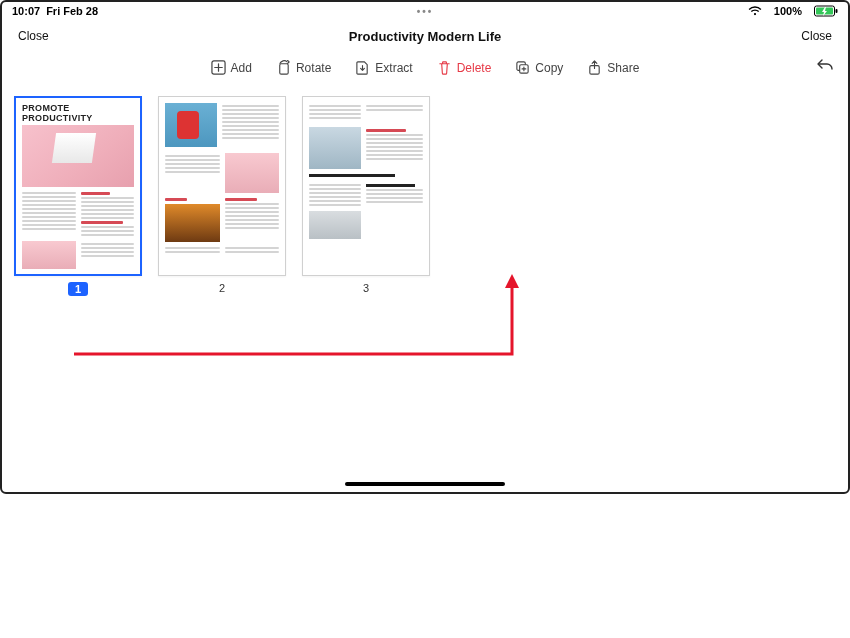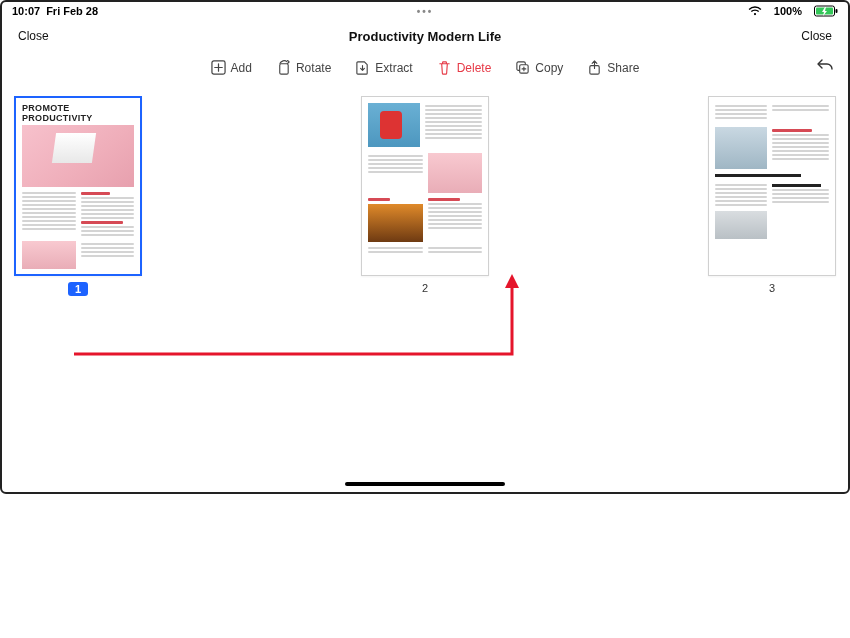--- a/index.html
+++ b/index.html
@@ -16,21 +16,21 @@
   .header .title { position: absolute; left: 50%; transform: translateX(-50%); font-weight: 700; font-size: 13px; }
   .header-btn { font-size: 12px; color: #111; background: none; border: none; cursor: pointer; }
   
   .toolbar { height: 30px; display: flex; align-items: center; justify-content: center; gap: 24px; color: #444; font-size: 12px; }
   .tool { display: flex; align-items: flex-end; gap: 5px; cursor: pointer; }
   .tool.delete { color: #e63946; }
   .tool .ico { width: 15px; height: 15px; display: inline-flex; align-items: center; justify-content: center; }
   .undo { position: absolute; right: 14px; top: 55px; cursor: pointer; color: #333; }
   
   .content { position: absolute; left: 0; right: 0; top: 90px; bottom: 0; padding: 4px 12px; }
-  .thumbs { display: flex; gap: 16px; justify-content: space-between; }
+  .thumbs { display: flex; gap: 16px; }
   .thumb-wrap { display: flex; flex-direction: column; align-items: center; gap: 6px; }
   .thumb { width: 128px; height: 180px; border: 1px solid #d0d0d0; background: #fff; box-shadow: 0 1px 2px rgba(0,0,0,.05); position: relative; overflow: hidden; }
   .thumb.selected { border: 2px solid #1d63ff; }
   .page-label { font-size: 11px; color: #333; }
   .page-label.badge { background: #1d63ff; color: #fff; padding: 1px 7px; border-radius: 3px; font-weight: 600; }
   
   .p-head { font-size: 9px; font-weight: 900; letter-spacing: .3px; padding: 5px 6px 2px; color: #222; }
   .p-img { background: linear-gradient(140deg,#f7c1cc 0%, #efaeba 60%, #e7a0ae 100%); }
   .p-img2 { background: linear-gradient(180deg,#f8c9d0,#e9adb7); }
   .p-img3 { background: linear-gradient(180deg,#e08a2a,#6e3a12); }

